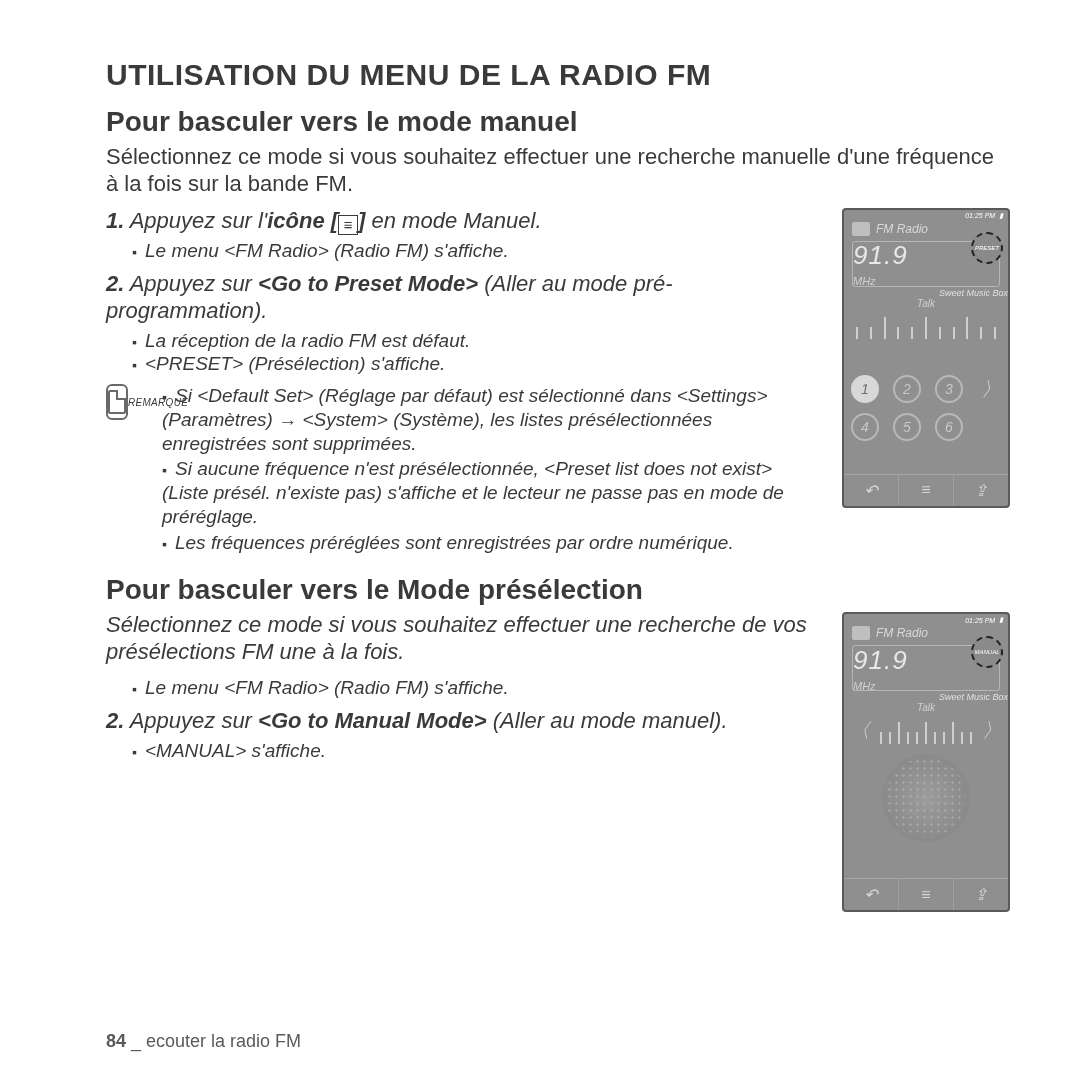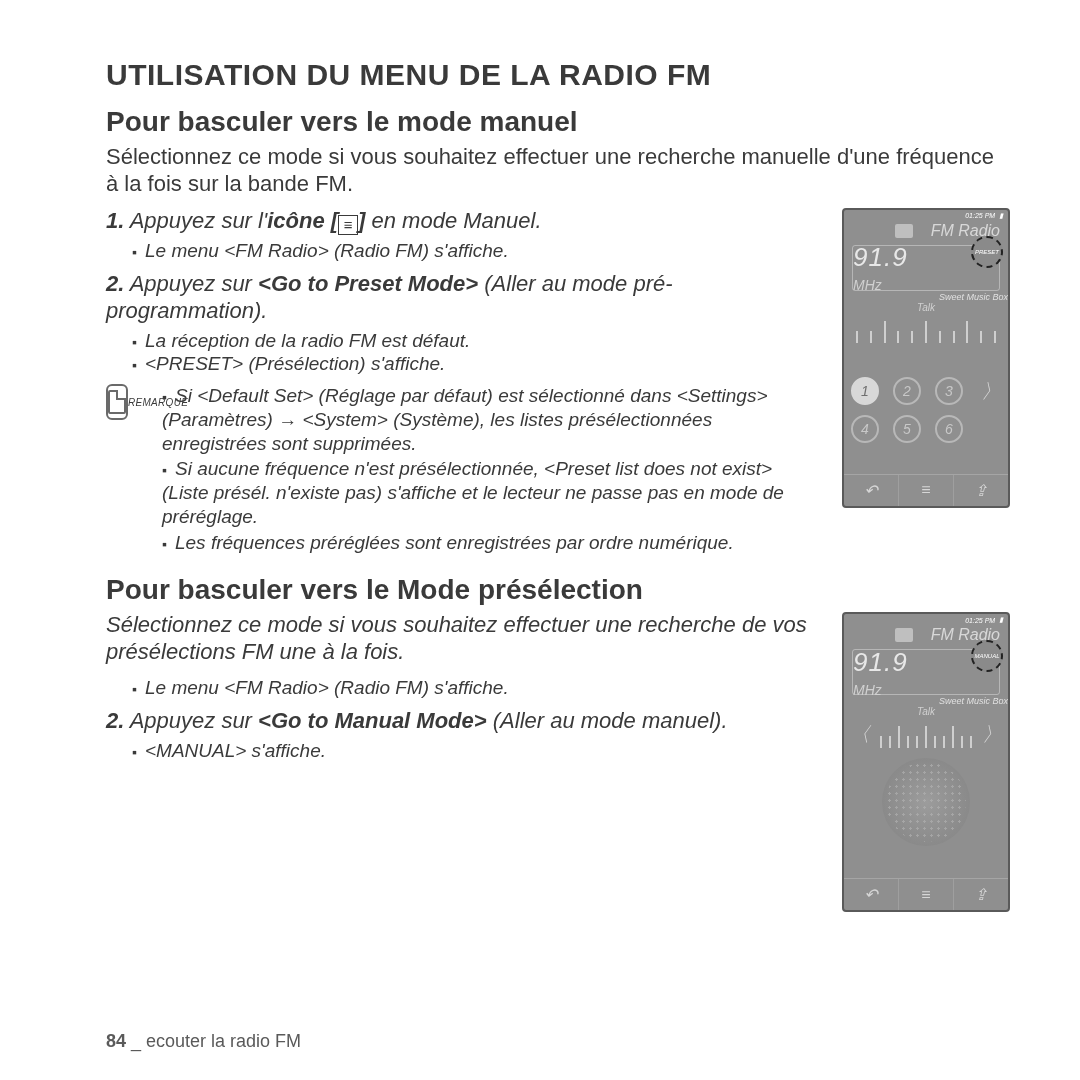--- a/index.html
+++ b/index.html
@@ -142,25 +142,24 @@
     display: flex;
     justify-content: flex-end;
     align-items: center;
     gap: 4px;
     padding: 2px 5px 0 5px;
     font-size: 7px;
   }
   .phone .titlebar {
     display: flex;
     align-items: center;
-    gap: 18px;
+    gap: 6px;
     padding: 2px 8px 3px 8px;
-    font-size: 16px;
+    font-size: 12px;
     color: #d8d8d8;
-    justify-content: flex-end;
   }
   .phone .titlebar .ricon {
     width: 18px; height: 14px;
     background: #bfbfbf;
     border-radius: 2px;
     position: relative;
   }
   .phone .freqbox {
     margin: 2px 8px 3px 8px;
     height: 46px;
@@ -173,21 +172,21 @@
     position: relative;
     flex-direction: column;
   }
   .phone .freqbox .freq {
     font-size: 26px;
     font-weight: 300;
     color: #e8e8e8;
     letter-spacing: 1px;
   }
   .phone .freqbox .mhz {
-    font-size: 14px;
+    font-size: 11px;
     color: #d0d0d0;
   }
   .phone .badge {
     position: absolute;
     right: -4px;
     top: -10px;
     width: 32px; height: 32px;
     border-radius: 50%;
     border: 2px dashed #222;
     background: #8a8a8a;

